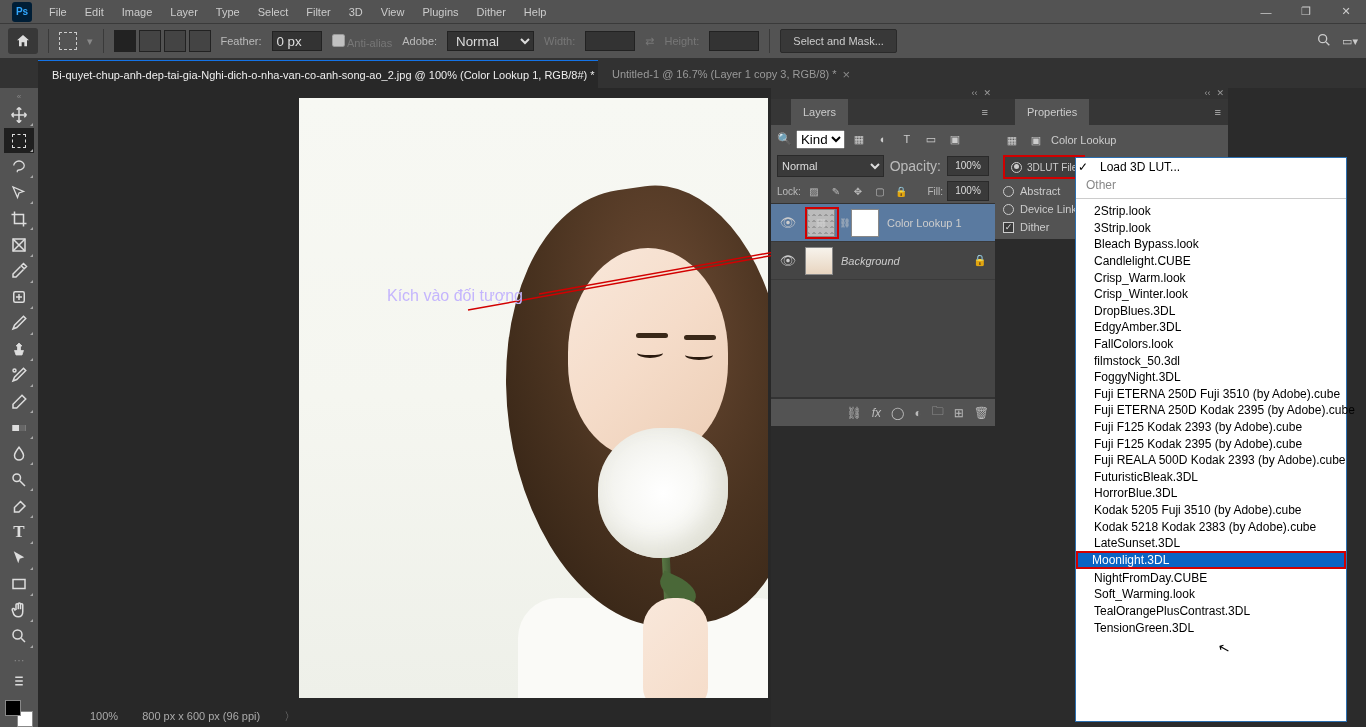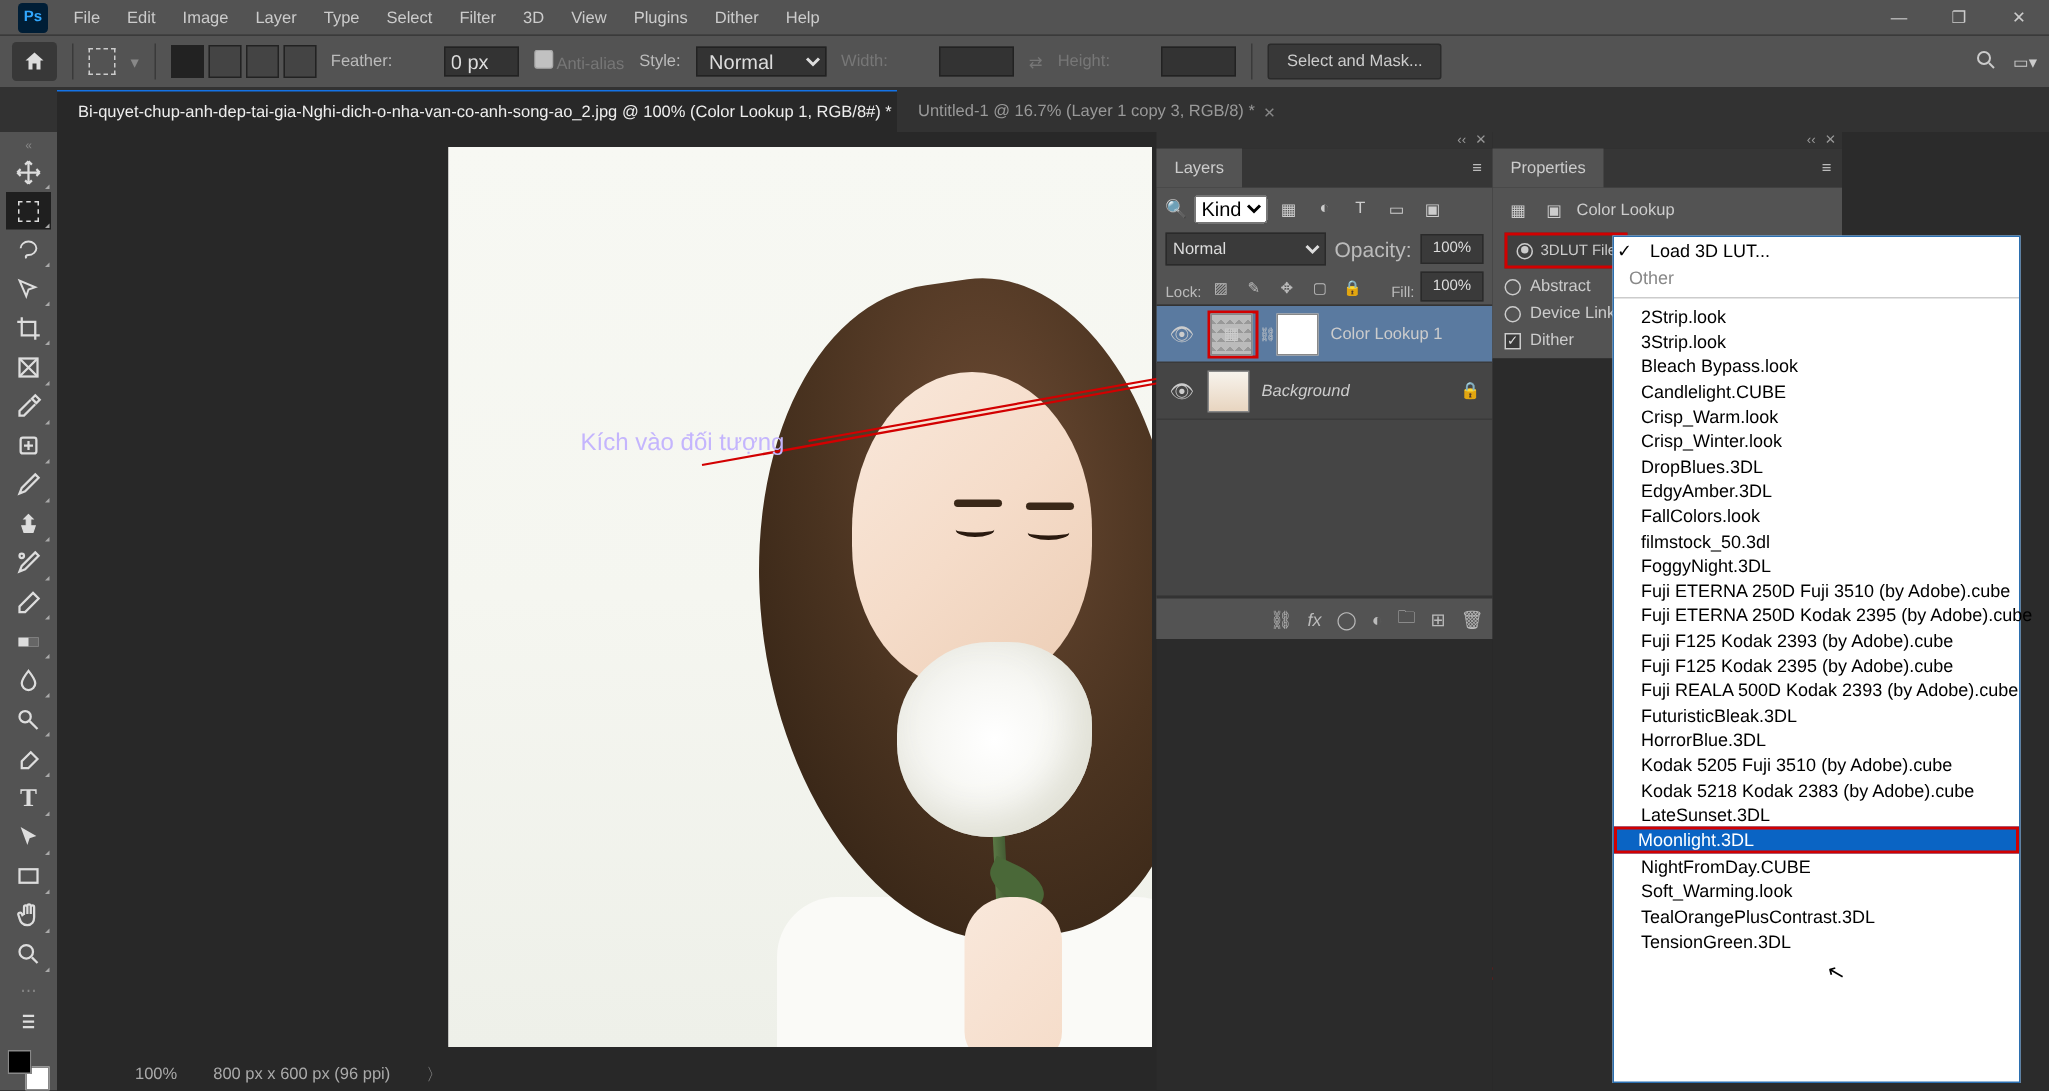--- a/index.html
+++ b/index.html
@@ -8,21 +8,21 @@
   .menubar .logo { width:20px; height:20px; background:#001e36; border-radius:3px; display:flex; align-items:center; justify-content:center; color:#31a8ff; font-weight:bold; font-size:10px; margin-right:8px; }
   .menubar .mi { padding:4px 9px; cursor:pointer; }
   .menubar .winctrl { margin-left:auto; display:flex; }
   .menubar .winctrl div { width:40px; height:23px; display:flex; align-items:center; justify-content:center; }
   .optbar { height:35px; background:#535353; border-top:1px solid #3a3a3a; display:flex; align-items:center; padding:0 8px; gap:10px; }
   .home-btn { width:30px; height:26px; background:#383838; border-radius:3px; display:flex; align-items:center; justify-content:center; }
   .marquee-ico { width:18px; height:18px; border:1.5px dashed #ccc; }
   .ob-sep { width:1px; height:24px; background:#3a3a3a; }
   .swatch { width:22px; height:22px; border:1px solid #222; }
   .ob-label { color:#bbb; }
-  .ob-input { width:50px; height:20px; background:#333; border:1px solid #222; color:#ddd; padding:0 4px;margin-left:24px; }
+  .ob-input { width:50px; height:20px; background:#333; border:1px solid #222; color:#ddd; padding:0 4px; }
   .ob-select { height:20px; background:#333; border:1px solid #222; color:#ddd; padding:0 18px 0 4px; }
   .ob-btn { height:24px; background:#383838; border:1px solid #2a2a2a; padding:0 12px; display:flex; align-items:center; border-radius:2px; }
   .optbar .right { margin-left:auto; display:flex; gap:10px; align-items:center; }
   .tabbar { height:30px; background:#323232; display:flex; align-items:flex-end; padding-left:38px; }
   .tab { height:28px; padding:0 14px; display:flex; align-items:center; gap:6px; color:#999; font-size:11px; max-width:560px; white-space:nowrap; overflow:hidden; }
   .tab.active { background:#282828; color:#eee; border-top:1px solid #1473e6; }
   .tab .x { font-size:13px; color:#888; }
   .workspace { position:absolute; top:88px; left:0; right:0; bottom:0; display:flex; }
   .tools { width:38px; background:#535353; display:flex; flex-direction:column; align-items:center; padding-top:4px; gap:1px; }
   .tool { width:30px; height:26px; display:flex; align-items:center; justify-content:center; color:#ddd; position:relative; }
@@ -49,30 +49,30 @@
   .anno1 { position:absolute; left:349px; top:199px; color:#c4b5fd; font-size:16px; font-weight:normal; }
   .anno2 { position:absolute; left:868px; top:552px; color:#d20000; font-size:16px; font-weight:bold; }
   .arrow-line { position:absolute; stroke:#d20000; stroke-width:1.5; fill:none; }
   .statusbar { position:absolute; left:38px; bottom:0; height:22px; background:#282828; display:flex; align-items:center; padding:0 14px; gap:24px; color:#aaa; }
   
   .rightpanels { position:absolute; right:0; top:0; width:595px; height:100%; display:flex; }
   .layers-col { width:224px; display:flex; flex-direction:column; }
   .panel-top-bar { height:11px; background:#323232; display:flex; justify-content:flex-end; padding:0 4px; gap:6px; color:#999; font-size:9px; }
   .panel-tabs { height:26px; background:#363636; display:flex; align-items:center; }
   .ptab { padding:0 12px; height:100%; display:flex; align-items:center; }
-  .ptab.active { background:#535353; }
+  .ptab.active { background:#535353;margin-left:20px; }
   .panel-menu-icon { margin-left:auto; padding:0 7px; color:#bbb; font-size:11px; }
   .layers-body { background:#535353; flex:1; display:flex; flex-direction:column; }
   .layers-ctrl { display:flex; align-items:center; padding:4px 6px; gap:4px; }
   .filtbtn { width:20px; height:20px; display:flex; align-items:center; justify-content:center; color:#ccc; }
   .layers-ctrl2 { display:flex; align-items:center; padding:2px 6px; gap:6px; }
   .layers-ctrl2 select { flex:1; height:22px; background:#3a3a3a; border:1px solid #2a2a2a; color:#ddd; font-size:11px; }
   .opac { font-size:14px; color:#bbb;text-align:center; }
   .opac-val { width:42px; height:20px; background:#3a3a3a; border:1px solid #2a2a2a; color:#ddd; font-size:10px; text-align:center; display:inline-block; line-height:18px; }
-  .lockrow { display:flex; align-items:flex-end; padding:2px 6px; gap:4px; color:#bbb; font-size:10px; }
+  .lockrow { display:flex; align-items:center; padding:2px 6px; gap:4px; color:#bbb; font-size:10px; }
   .lockico { width:18px; height:18px; display:flex; align-items:center; justify-content:center; }
   .layers-list { flex:1; background:#454545; border-top:1px solid #333; border-bottom:1px solid #333; overflow:hidden; }
   .layer { height:38px; display:flex; align-items:center; border-bottom:1px solid #3a3a3a; }
   .layer.sel { background:#5a7aa0; }
   .vis { width:34px; text-align:center; font-size:13px; }
   .thumb { width:28px; height:28px; background:#fff; border:1px solid #888; display:flex; align-items:center; justify-content:center; margin-right:2px; }
   .thumb.grid { background:#bbb; background-image:linear-gradient(45deg,#999 25%,transparent 25%),linear-gradient(-45deg,#999 25%,transparent 25%); background-size:6px 6px; }
   .thumb.mini { background:linear-gradient(#f7f3ec,#e8d5c0); }
   .link-ico { width:12px; text-align:center; color:#ccc; font-size:9px; }
   .layer-name { padding-left:6px; font-size:11px; }
@@ -139,21 +139,21 @@
   <div class="ob-sep"></div>
   <div style="display:flex;gap:3px">
     <div class="swatch" style="background:#222"></div>
     <div class="swatch" style="background:#444"></div>
     <div class="swatch" style="background:#444"></div>
     <div class="swatch" style="background:#444"></div>
   </div>
   <span class="ob-label">Feather:</span>
   <input class="ob-input" value="0 px" style="">
   <label class="disabled"><input type="checkbox" disabled="" style=""> <span>Anti-alias</span></label>
-  <span class="ob-label">Style:</span>
+  <span class="ob-label">Adobe:</span>
   <select class="ob-select"><option>Normal</option></select>
   <span class="ob-label disabled">Width:</span>
   <input class="ob-input" disabled="" style="">
   <span class="disabled">⇄</span>
   <span class="ob-label disabled">Height:</span>
   <input class="ob-input" disabled="" style="">
   <div class="ob-sep"></div>
   <div class="ob-btn">Select and Mask...</div>
   <div class="right">
     <div><svg width="16" height="16" viewBox="0 0 24 24" fill="none" stroke="#ccc" stroke-width="2">

